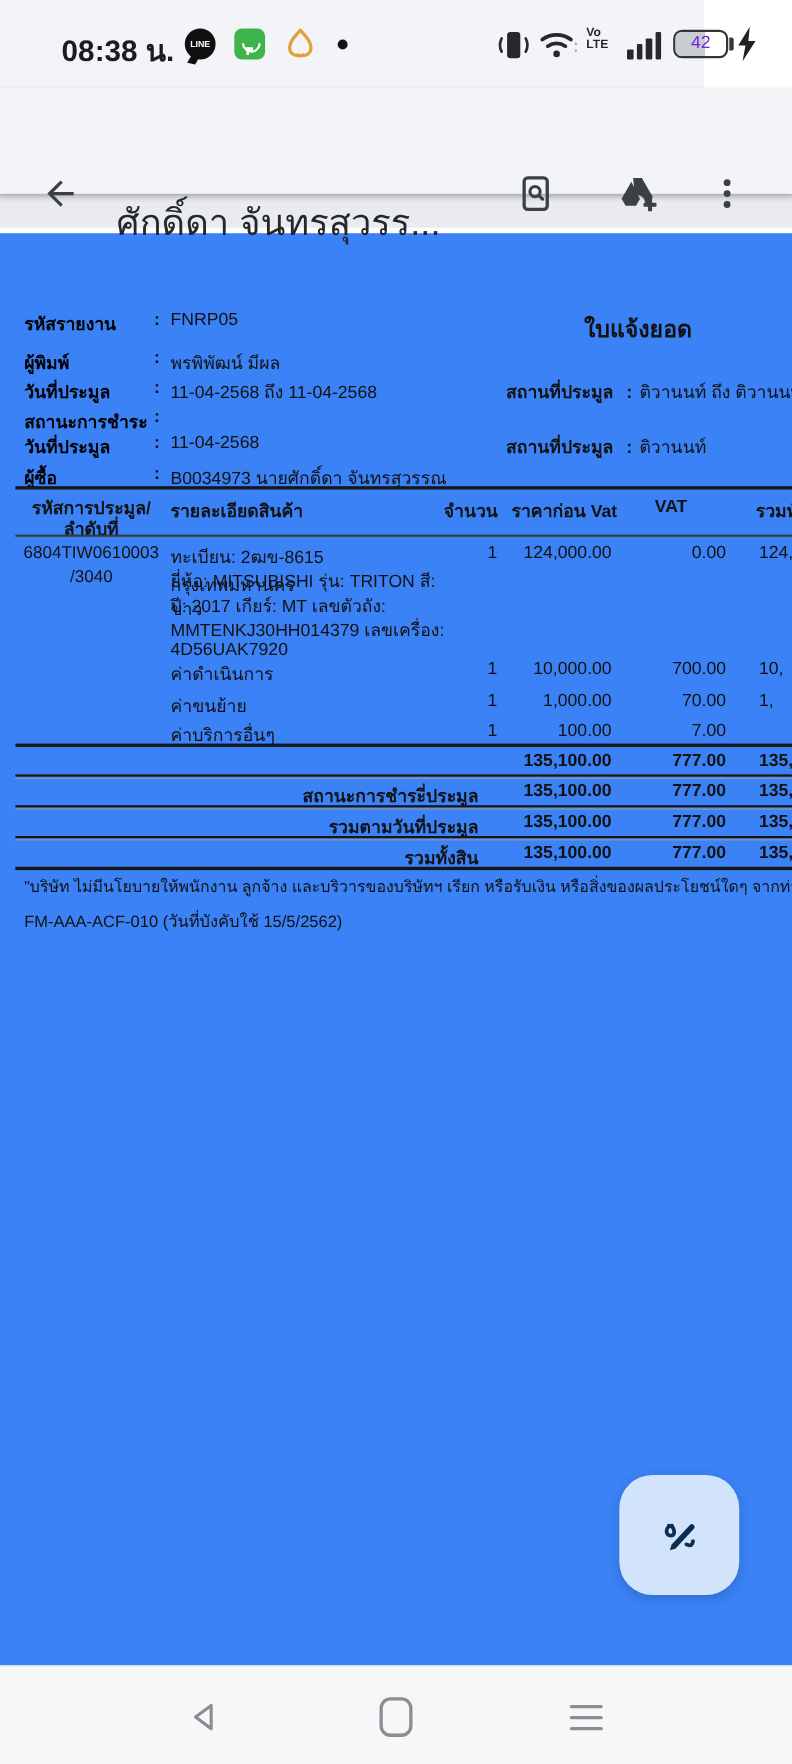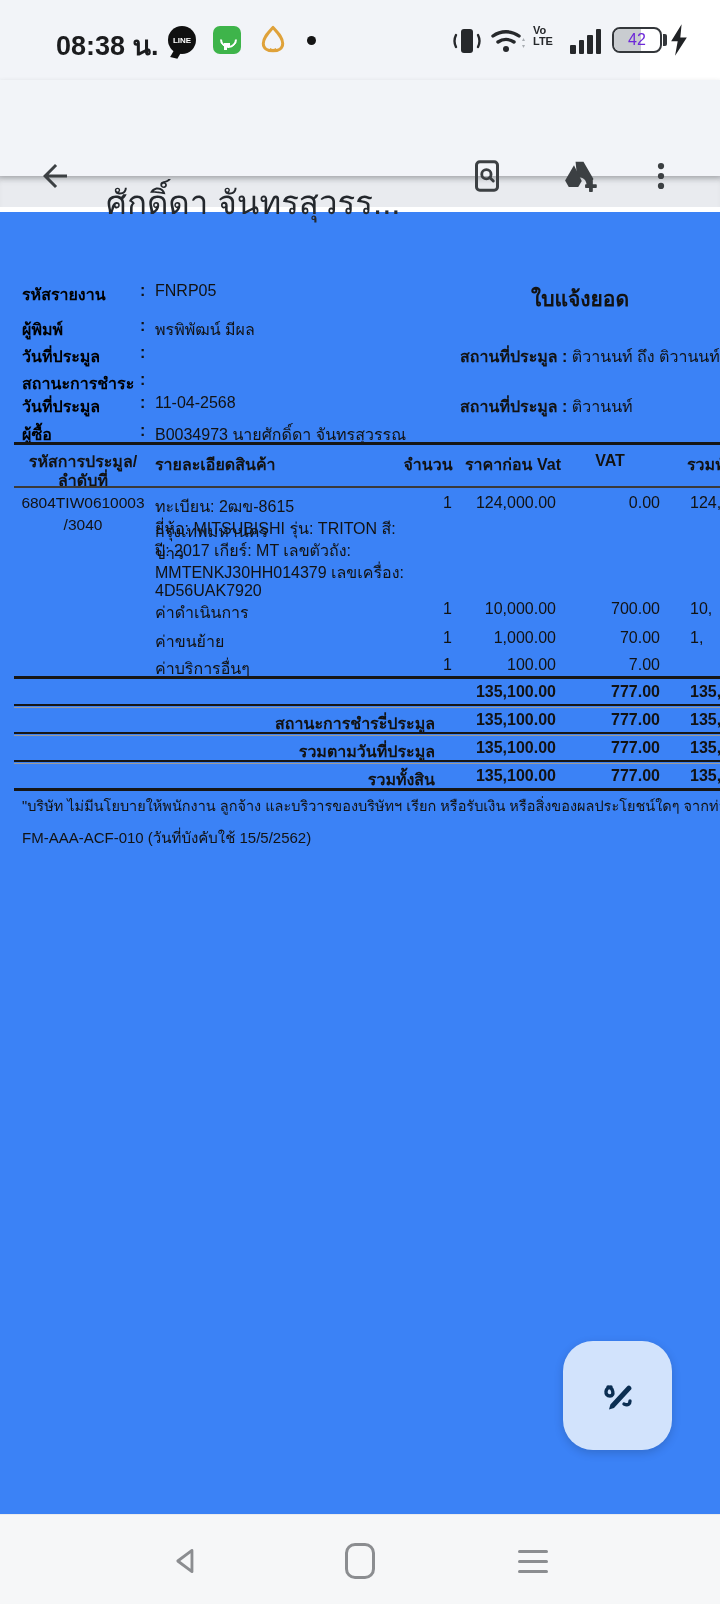--- a/index.html
+++ b/index.html
@@ -2,21 +2,21 @@
 <html><head>
 <meta charset="utf-8">
 <style>
   html,body{margin:0;padding:0;}
   body{
     width:720px;height:1604px;position:relative;overflow:hidden;
     background:#ffffff;font-family:"Liberation Sans",sans-serif;
     -webkit-font-smoothing:antialiased;color:#121212;
   }
   .abs{position:absolute;}
-  .b{font-weight:bold;}
+  .b{font-weight:bold;font-family:Liberation Mono, monospace;}
   .c{text-align:left;}
   .nw{white-space:nowrap;}
 
   
   .status-bar{left:0;top:0;width:640px;height:80px;background:#f2f4f8;}
   .time{left:56px;top:24px;font-size:27px;font-weight:600;color:#1b1c1e;}
   .notif-icon{top:26px;}
   .line-badge{left:168px;width:28px;height:28px;border-radius:50%;background:#101010;color:#fff;
     font-size:8px;font-weight:bold;display:flex;align-items:center;justify-content:center;}
   .line-tail{left:172px;top:50px;width:8px;height:8px;background:#101010;transform:skew(-20deg) rotate(12deg);}
@@ -182,20 +182,21 @@
   <div class="abs sep" style="top:70px">:</div>
   <div class="abs val" style="top:70px">FNRP05</div>
   <div class="abs doc-title">ใบแจ้งยอด</div>
 
   <div class="abs lbl" style="top:105px">ผู้พิมพ์</div>
   <div class="abs sep" style="top:105px">:</div>
   <div class="abs val" style="top:105px">พรพิพัฒน์ มีผล</div>
 
   <div class="abs lbl" style="top:132px">วันที่ประมูล</div>
   <div class="abs sep" style="top:132px">:</div>
+  <div class="abs val" style="top:132px">11-04-2568 ถึง 11-04-2568</div>
   <div class="abs rgrp" style="top:132px">
     <span class="b">สถานที่ประมูล :</span>
     <span>ติวานนท์ ถึง ติวานนท์</span>
   </div>
 
   <div class="abs lbl" style="top:159px">สถานะการชำระ</div>
   <div class="abs sep" style="top:159px">:</div>
 
   <div class="abs lbl" style="top:182px">วันที่ประมูล</div>
   <div class="abs sep" style="top:182px">:</div>

